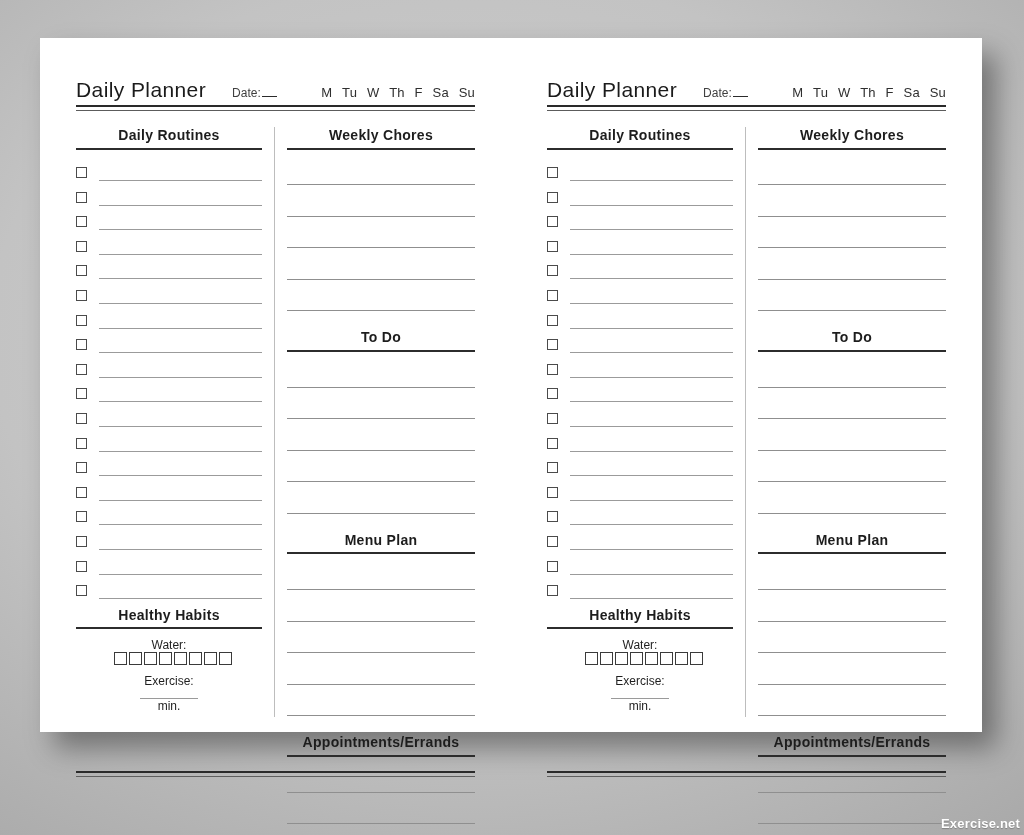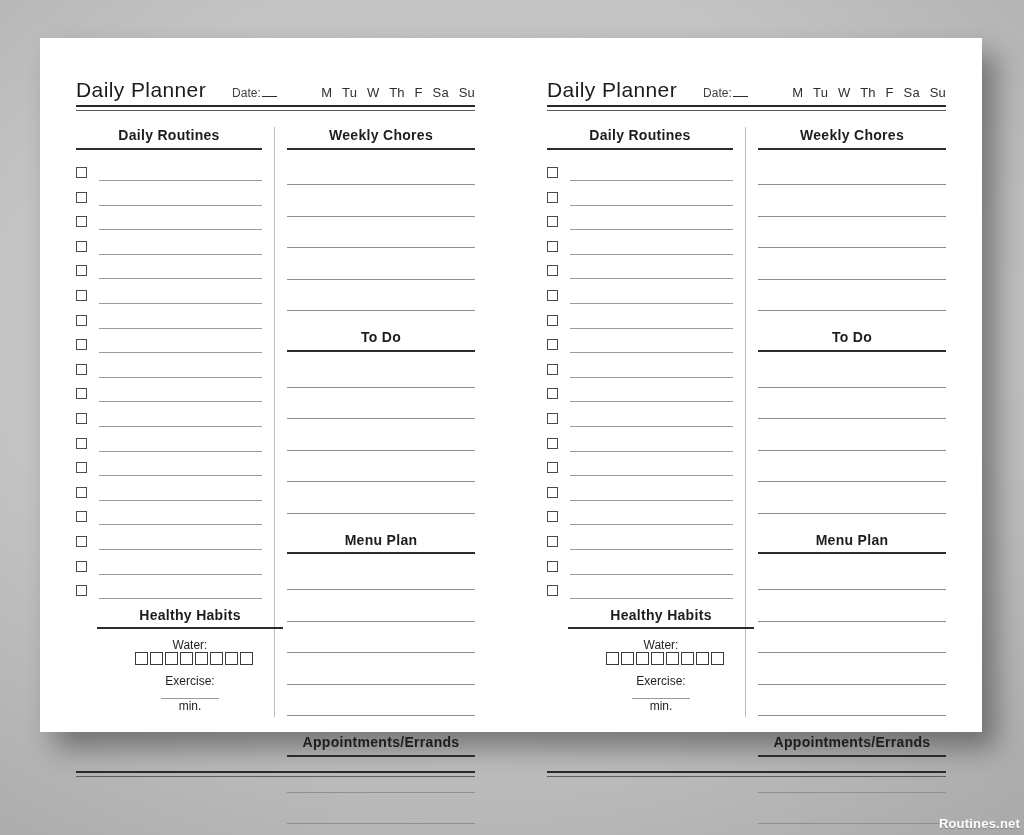--- a/index.html
+++ b/index.html
@@ -156,21 +156,20 @@
   }
 
   .sec-gap { height: 18px; }
 
   
   .habits {
     position: absolute;
     left: 0;
     bottom: 22px;
     width: 186px;
-    margin-left: 21px;
   }
   .habit-row {
     display: flex;
     align-items: center;
     margin-top: 9px;
     font-size: 12px;
     color: #1f1f1f;
     flex-direction: column;
   }
   .habit-label { flex: none; }
@@ -555,13 +554,13 @@
         </div>
 
       </div>
 
       <div class="bottom-rule"></div>
     </div>
 
   </div>
 </div>
 
-<div class="watermark">Routines.net</div>
+<div class="watermark">Exercise.net</div>
 
 </body></html>

